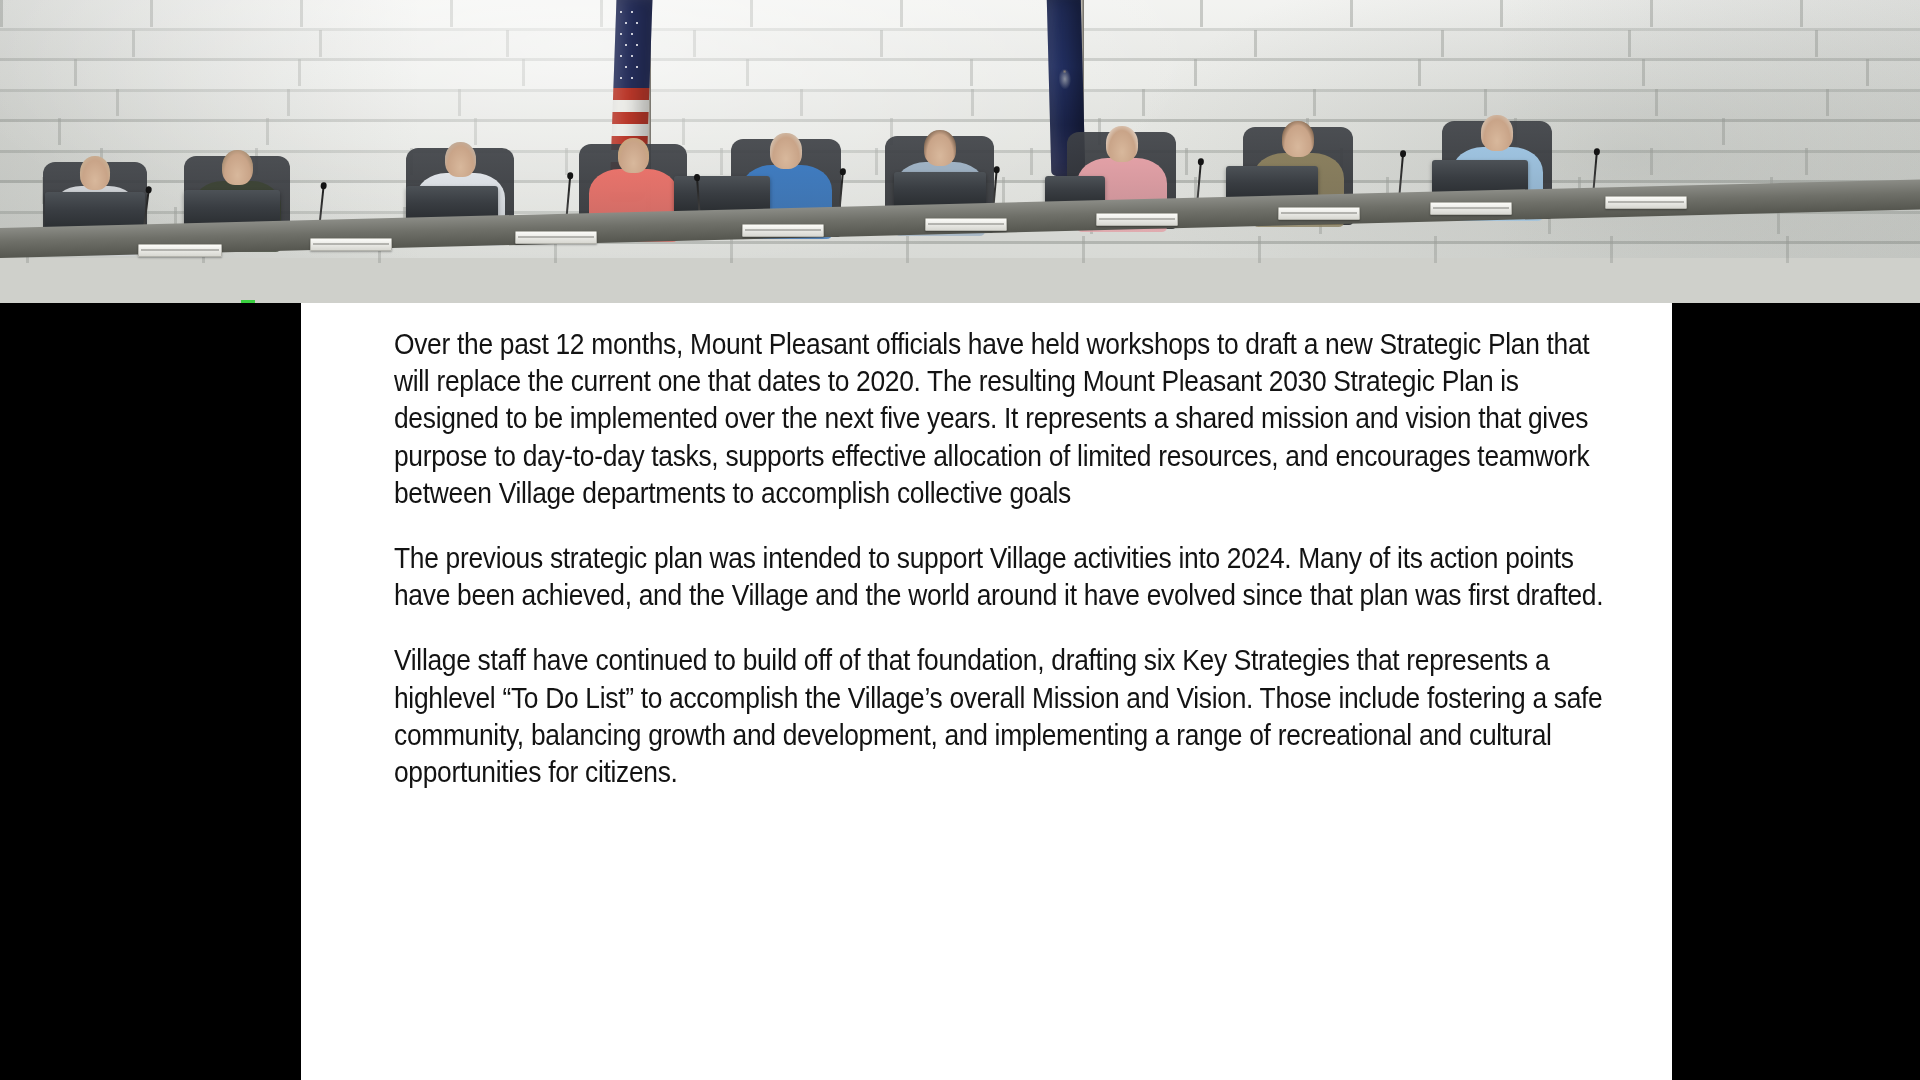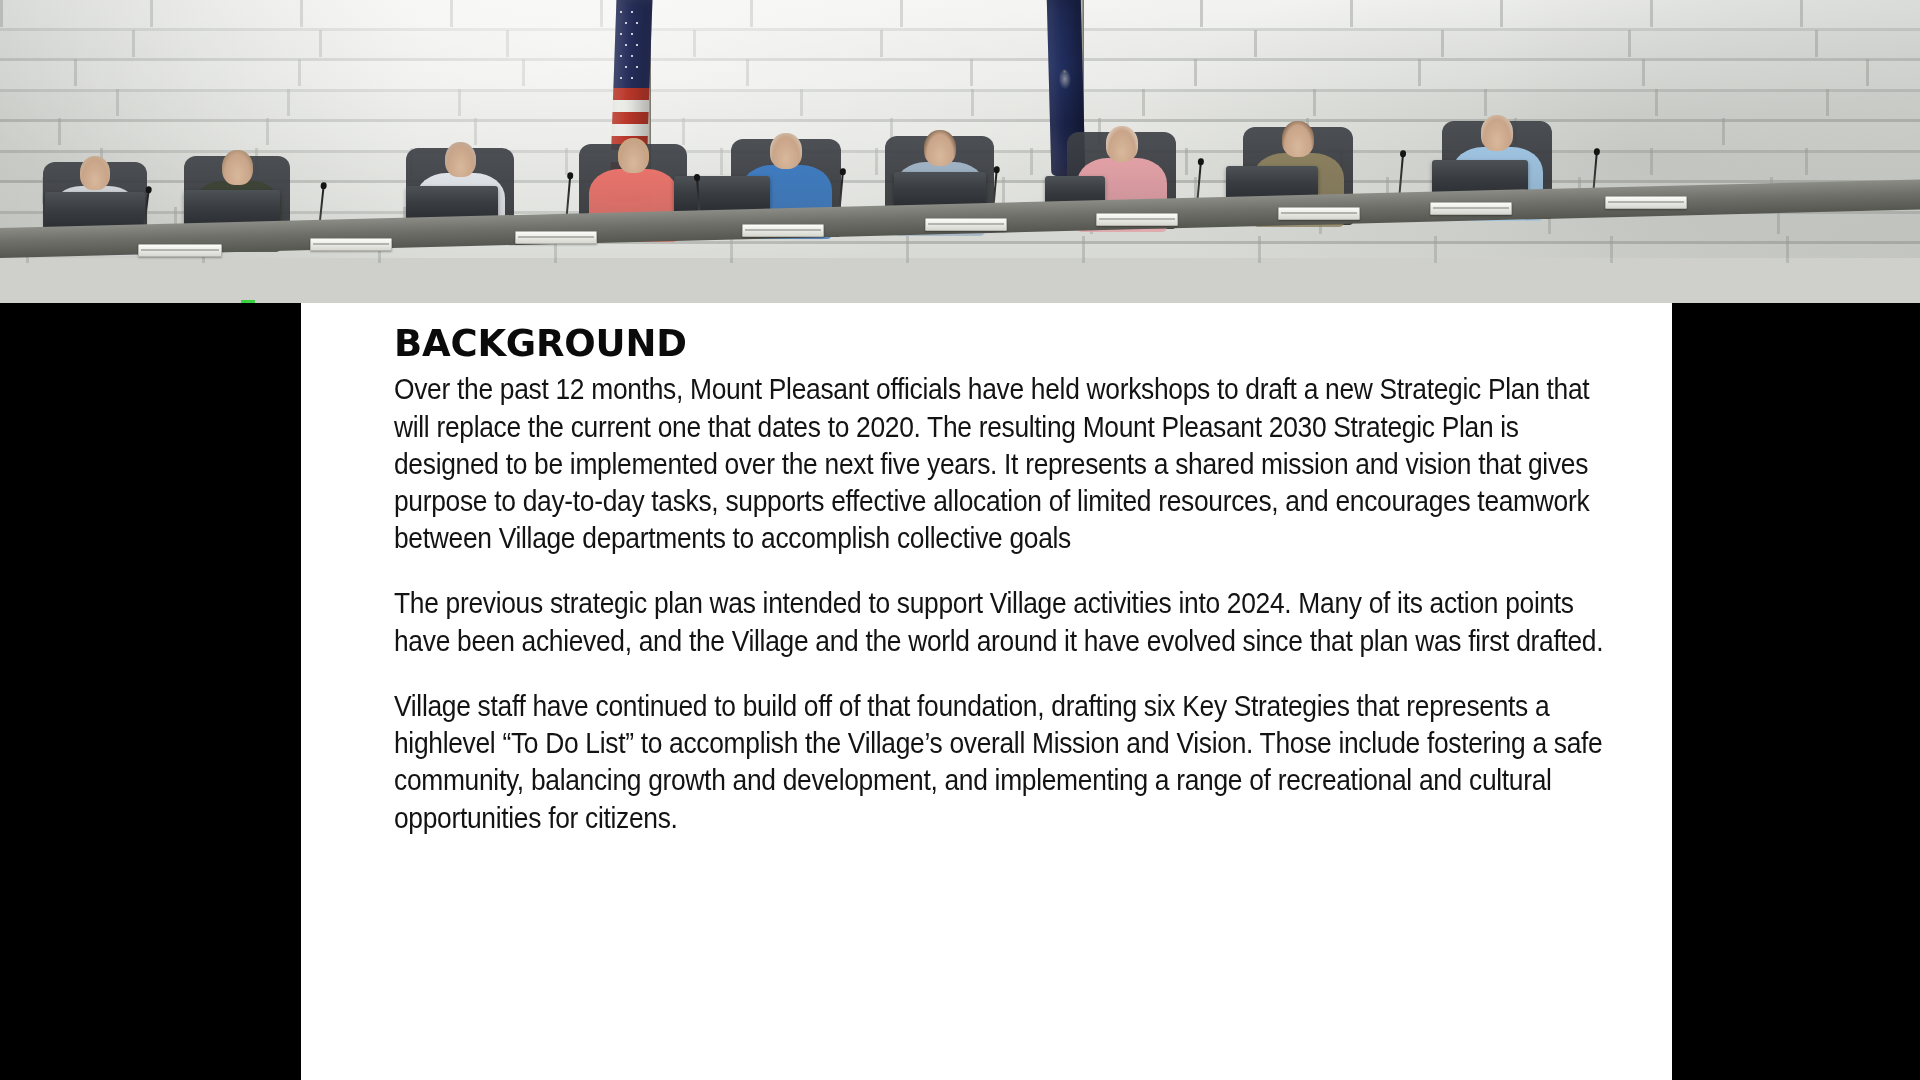--- a/index.html
+++ b/index.html
@@ -361,20 +361,19 @@
         <div class="nameplate" style="left:1096px; top:213px; width:82px;"></div>
         <div class="nameplate" style="left:1278px; top:207px; width:82px;"></div>
         <div class="nameplate" style="left:1430px; top:202px; width:82px;"></div>
         <div class="nameplate" style="left:1605px; top:196px; width:82px;"></div>
       </div>
     <div class="green-blip"></div>
   </div>
 
   <div id="slide">
     <div id="slide-inner">
-      <div class="slide-heading">BACKGROUND</div>
       <div class="slide-body">Over the past 12 months, Mount Pleasant officials have held workshops to draft a new Strategic Plan that will replace the current one that dates to 2020. The resulting Mount Pleasant 2030 Strategic Plan is designed to be implemented over the next five years. It represents a shared mission and vision that gives purpose to day-to-day tasks, supports effective allocation of limited resources, and encourages teamwork between Village departments to accomplish collective goals</div>
       <div class="slide-body">The previous strategic plan was intended to support Village activities into 2024. Many of its action points have been achieved, and the Village and the world around it have evolved since that plan was first drafted.</div>
       <div class="slide-body">Village staff have continued to build off of that foundation, drafting six Key Strategies that represents a highlevel “To Do List” to accomplish the Village’s overall Mission and Vision. Those include fostering a safe community, balancing growth and development, and implementing a range of recreational and cultural opportunities for citizens.</div>
     </div>
   </div>
 
 </div>
 
 </body></html>

